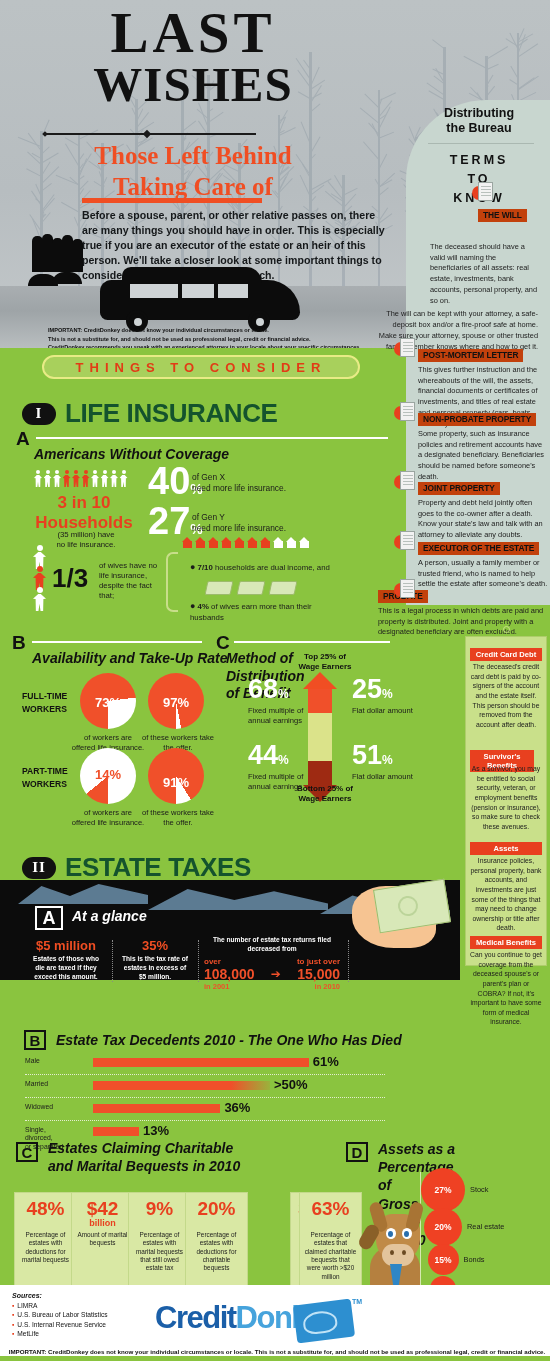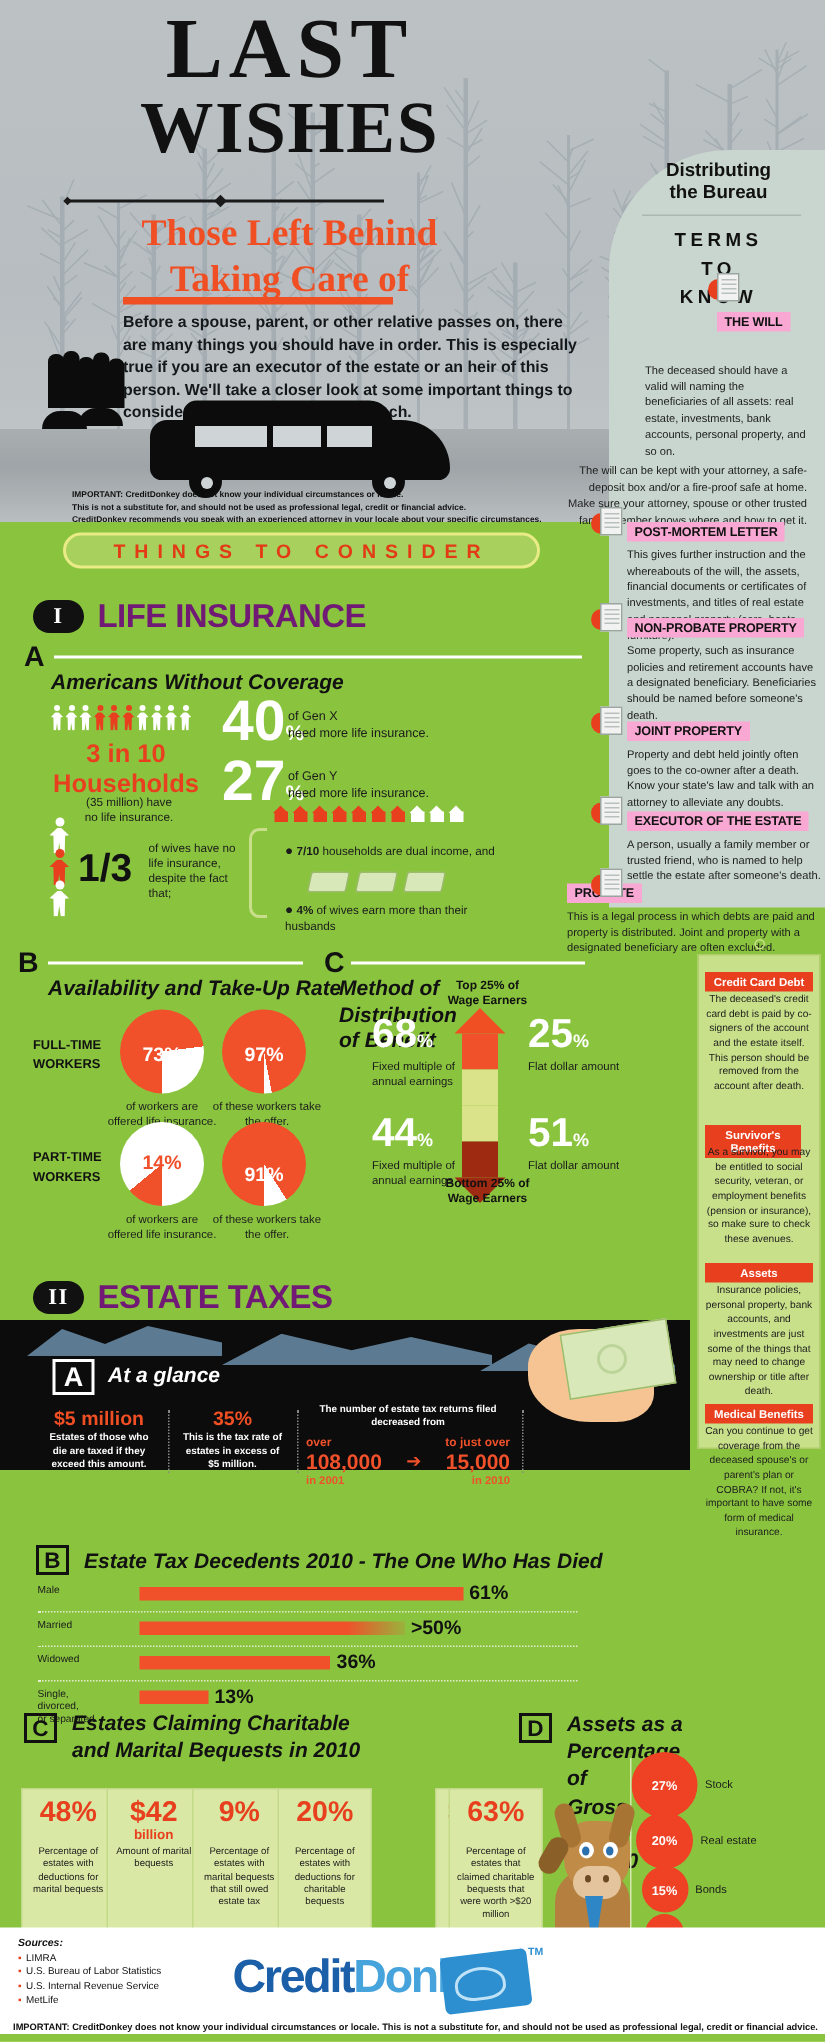--- a/index.html
+++ b/index.html
@@ -88,21 +88,21 @@
     color:#e23b16; font-weight:bold; font-size:13px; letter-spacing:6px;
   }
 
   
   .sec-head{ position:absolute; display:flex; align-items:center; gap:9px; }
   .roman{
     width:34px; height:22px; border-radius:11px; background:#111; color:#fff;
     font-family:"Liberation Serif", serif; font-weight:bold; font-size:15px;
     display:flex; align-items:center; justify-content:center; letter-spacing:1px;
   }
-  .sec-title{ font-size:22px; font-weight:bold; color:#701a75; letter-spacing:-0.4px;}
+  .sec-title{ font-size:26px; font-weight:bold; color:#14532d; letter-spacing:-0.4px;}
   .sub-letter{
     position:absolute; font-size:19px; font-weight:bold; color:#111;
     font-family:"Liberation Sans", sans-serif;
   }
   .sub-rule{ position:absolute; height:2px; background:#fff; }
   .sub-title{
     position:absolute; font-style:italic; font-weight:bold; font-size:14px; color:#111;
   }
 
   
@@ -152,21 +152,21 @@
     position:absolute; left:406px; top:100px; width:144px; height:505px;
     background:#c8d6cf; border-radius:80px 0 0 0;
   }
   .terms-inner{ position:absolute; left:412px; top:106px; width:138px; }
   .terms-h{ text-align:center; font-weight:bold; font-size:12.5px; color:#111; line-height:1.2;
             padding-right:4px;}
   .terms-hr{ height:1px; background:#aab8b1; margin:7px 16px;}
   .terms-k{ text-align:center; font-weight:bold; font-size:12.5px; letter-spacing:3px;
             color:#111; line-height:1.5; padding-right:4px;}
   .term-tag{
-    display:inline-block; background:#f9a8d4; color:#111; font-weight:bold;
+    display:inline-block; background:#c2410c; color:#111; font-weight:bold;
     font-size:8.4px; padding:1.5px 5px; letter-spacing:-0.1px;
   }
   .term-body{ font-size:7.4px; line-height:1.45; color:#1c1c1c; margin-top:3px;}
   .term-block{ position:absolute; }
   .term-icon{ position:absolute; width:20px; height:24px; }
   .doc-ico{ position:absolute; width:15px;height:19px; background:#f2f2f2;
             border:1px solid #9aa5a0;}
   .doc-ico i{ position:absolute; left:2px; height:1px; background:#b8c0bc; width:10px;}
   .red-semi{ position:absolute; width:14px;height:14px;border-radius:50%;
              background:#e8401f;}

